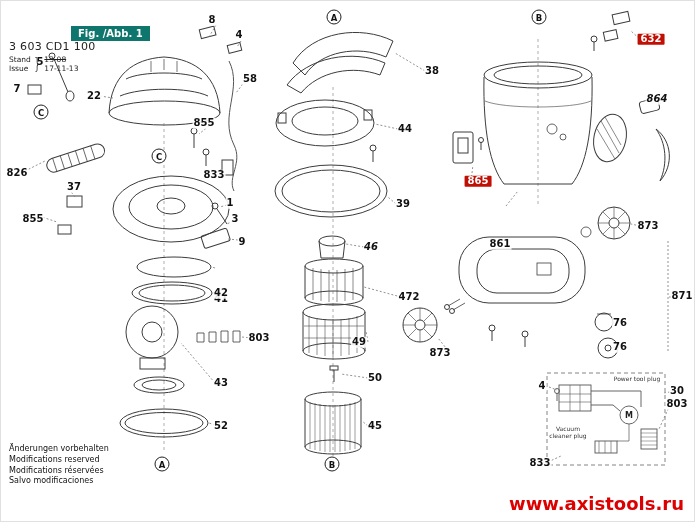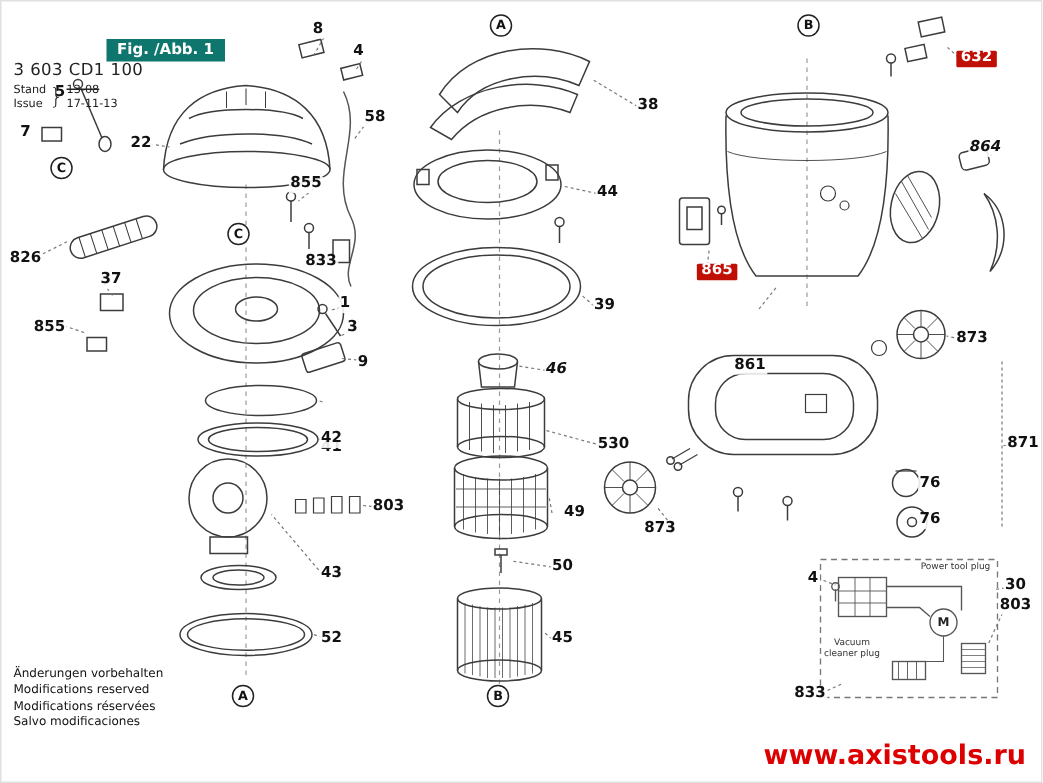--- a/index.html
+++ b/index.html
@@ -254,22 +254,22 @@
       <span class="part-label" style="left: 241px; top: 241px;">9</span>
       <span class="part-label" style="left: 220px; top: 267px; margin-top: 31px;">41</span>
       <span class="part-label" style="left: 220px; top: 292px;">42</span>
       <span class="part-label" style="left: 258px; top: 337px;">803</span>
       <span class="part-label" style="left: 220px; top: 382px;">43</span>
       <span class="part-label" style="left: 220px; top: 425px;">52</span>
       <span class="part-label" style="left: 431px; top: 70px;">38</span>
       <span class="part-label" style="left: 404px; top: 128px;">44</span>
       <span class="part-label" style="left: 402px; top: 203px;">39</span>
       <span class="part-label" style="left: 370px; top: 246px; font-style: italic;">46</span>
-      <span class="part-label" style="left: 408px; top: 296px;">530</span>
-      <span class="part-label" style="left: 382px; top: 341px;">49</span>
+      <span class="part-label" style="left: 408px; top: 296px;">472</span>
+      <span class="part-label" style="left: 358px; top: 341px;">49</span>
       <span class="part-label" style="left: 374px; top: 377px;">50</span>
       <span class="part-label" style="left: 374px; top: 425px;">45</span>
       <span class="part-label hl" style="left: 650px; top: 38px;">632</span>
       <span class="part-label" style="left: 656px; top: 98px; font-style: italic;">864</span>
       <span class="part-label hl" style="left: 477px; top: 180px;">865</span>
       <span class="part-label" style="left: 499px; top: 210px; margin-top: 33px;">861</span>
       <span class="part-label" style="left: 647px; top: 225px;">873</span>
       <span class="part-label" style="left: 681px; top: 295px;">871</span>
       <span class="part-label" style="left: 619px; top: 322px;">76</span>
       <span class="part-label" style="left: 619px; top: 346px;">76</span>

